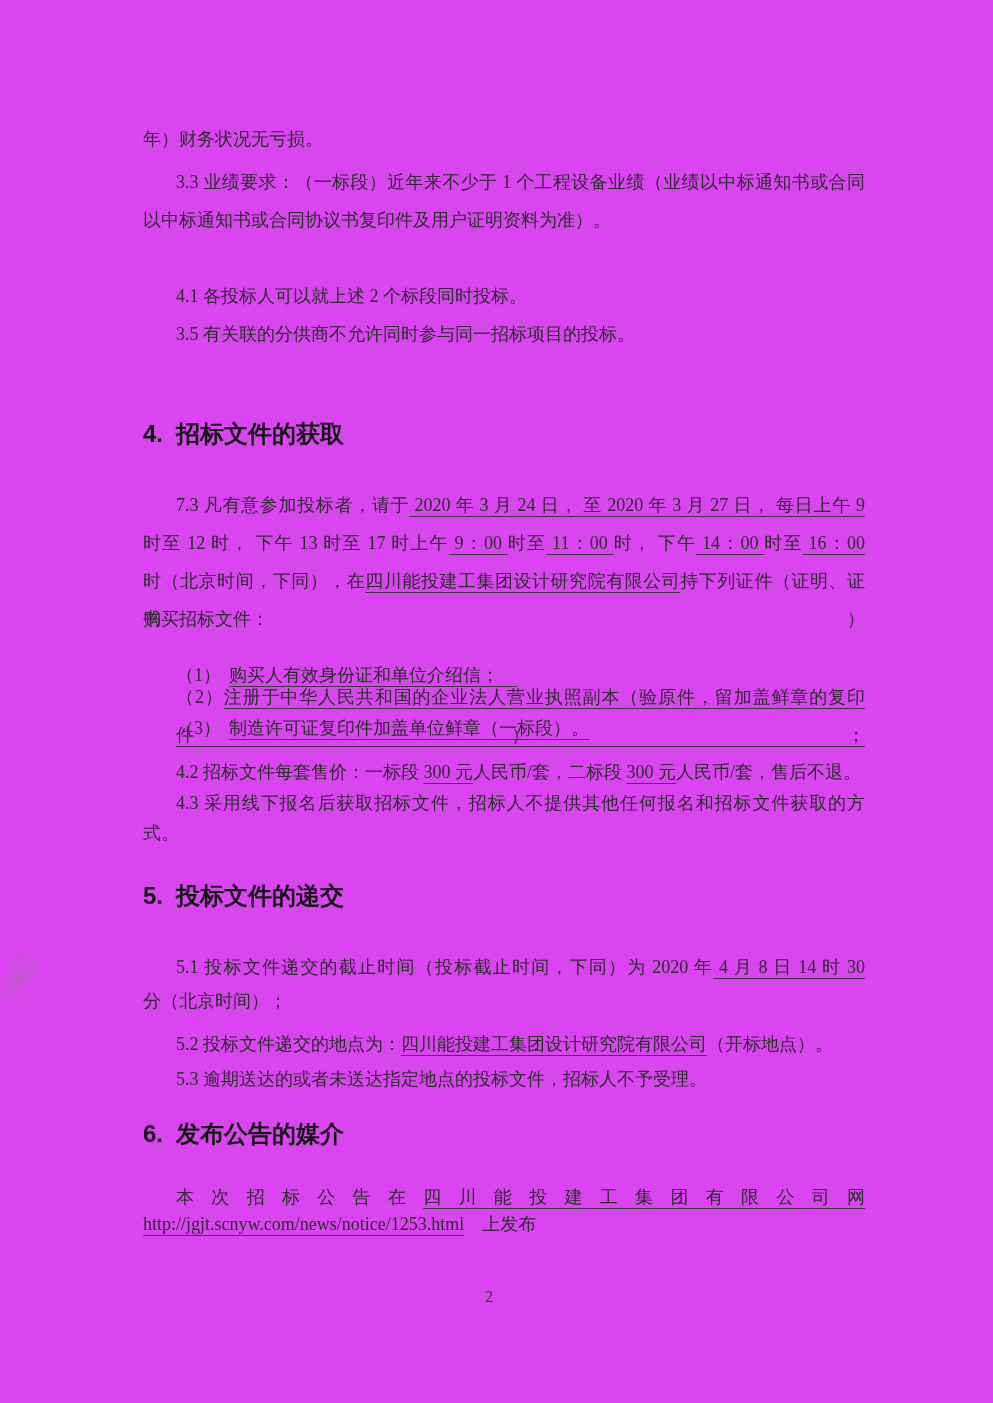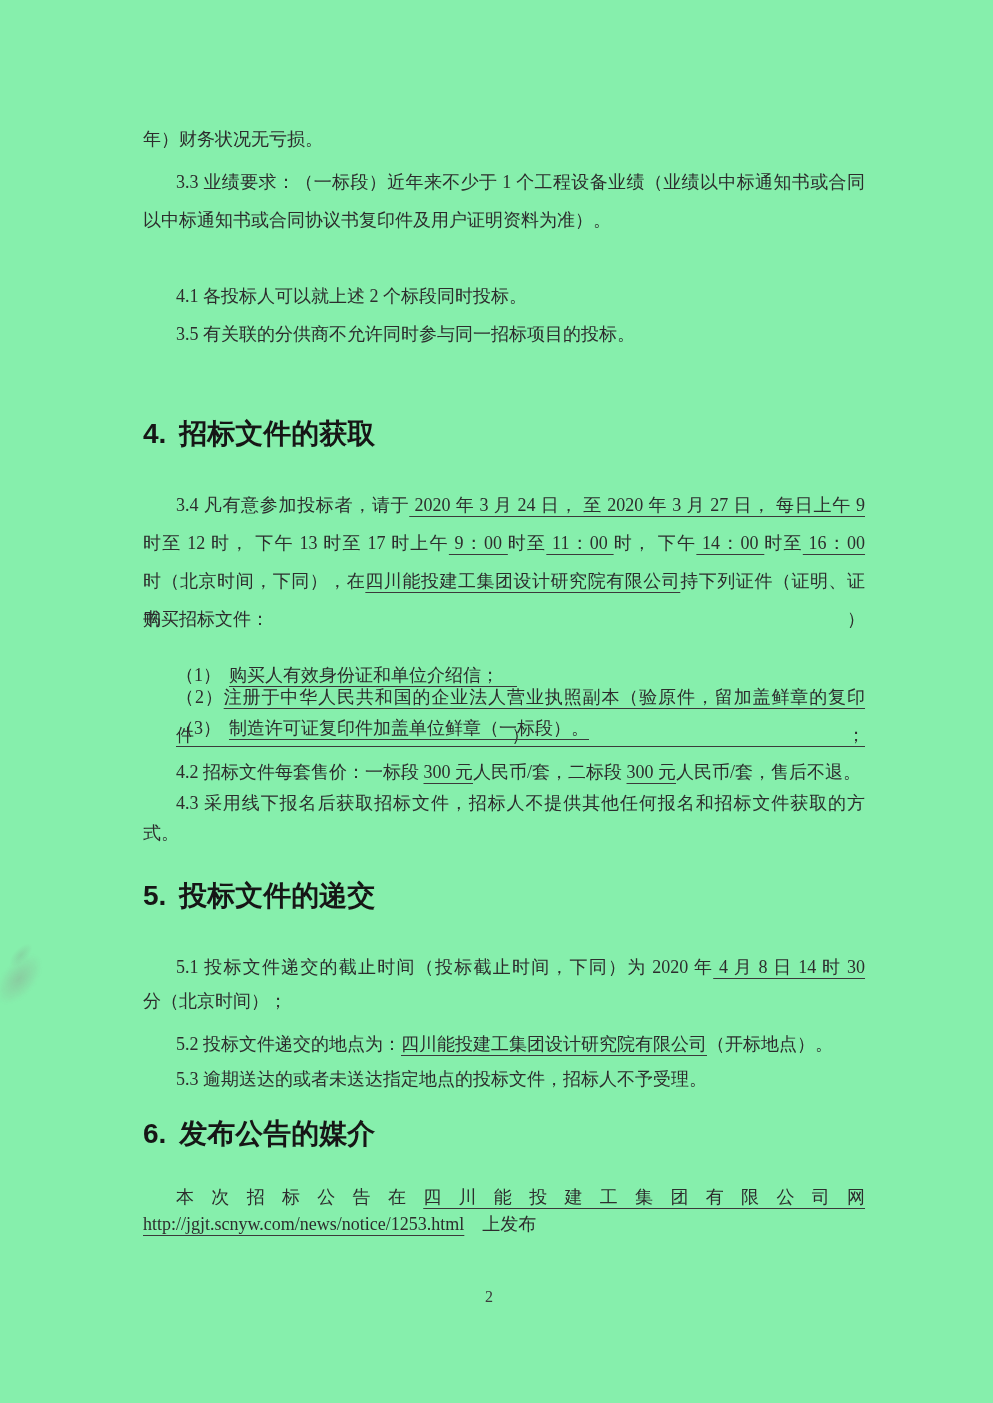--- a/index.html
+++ b/index.html
@@ -1,36 +1,36 @@
 <!DOCTYPE html>
 <html><head>
 <meta charset="utf-8">
 <style>
   html,body{margin:0;padding:0;background:#e9e9e9;}
   .page{
     position:relative;
     width:993px;height:1403px;
     margin:0 auto;
-    background:#86efac;
+    background:#d946ef;
     font-family:"Liberation Serif","DejaVu Serif",serif;
     color:#2d2d2d;
     overflow:hidden;
     box-shadow:0 0 6px rgba(0,0,0,.15);
   }
   .blk{position:absolute;left:143px;width:722px;font-size:18px;}
   .ln{height:38px;line-height:38px;white-space:nowrap;}
   .lh30 .ln{height:30px;line-height:30px;}
   .lh34 .ln{height:34px;line-height:34px;}
   .lh27 .ln{height:27px;line-height:27px;font-family:Liberation Serif, serif;}
   .ind{padding-left:33px;}
   .fill{text-align:justify;text-align-last:justify;text-justify:inter-character;white-space:normal;}
   .u{text-decoration:underline;text-underline-offset:5px;text-decoration-thickness:1px;text-decoration-color:#3a3a3a;}
   .heading{
     font-family:"Liberation Sans","DejaVu Sans",sans-serif;
-    font-weight:bold;color:#161616;font-size:28px;
+    font-weight:bold;color:#161616;font-size:24px;
   }
   .heading .ln{height:36px;line-height:36px;}
   .heading .htext{margin-left:13px;}
   .gap{margin-right:8px;}
   .urlgap{margin-left:18px;}
   .pagenum{
     position:absolute;left:0;top:1285px;width:978px;
     text-align:center;font-size:16px;color:#3c3c3c;height:24px;line-height:24px;
   }
   .smudge{
@@ -69,21 +69,21 @@
   <div class="blk" style="top:315px">
     <div class="ln ind"><span>3.5 有关联的分供商不允许同时参与同一招标项目的投标。</span></div>
   </div>
 
 
   <div class="blk heading" style="top:416px">
     <div class="ln"><span>4.</span><span class="htext">招标文件的获取</span></div>
   </div>
 
   <div class="blk" style="top:486px">
-    <div class="ln ind fill"><span>3.4 凡有意参加投标者，请于</span><span class="u"> 2020 年 3 月 24 日， 至 2020 年 3 月 27 日， 每日上午 9</span></div>
+    <div class="ln ind fill"><span>7.3 凡有意参加投标者，请于</span><span class="u"> 2020 年 3 月 24 日， 至 2020 年 3 月 27 日， 每日上午 9</span></div>
     <div class="ln fill"><span>时至 12 时， 下午 13 时至 17 时上午</span><span class="u"> 9：00 </span><span>时至</span><span class="u"> 11：00 </span><span>时， 下午</span><span class="u"> 14：00 </span><span>时至</span><span class="u"> 16：00</span></div>
     <div class="ln fill"><span>时（北京时间，下同），在</span><span class="u">四川能投建工集团设计研究院有限公司</span><span>持下列证件（证明、证书）</span></div>
     <div class="ln"><span>购买招标文件：</span></div>
   </div>
 
   <div class="blk" style="top:656px">
     <div class="ln ind"><span class="gap">（1）</span><span class="u">购买人有效身份证和单位介绍信；　</span></div>
   </div>
 
   <div class="blk" style="top:678px">

